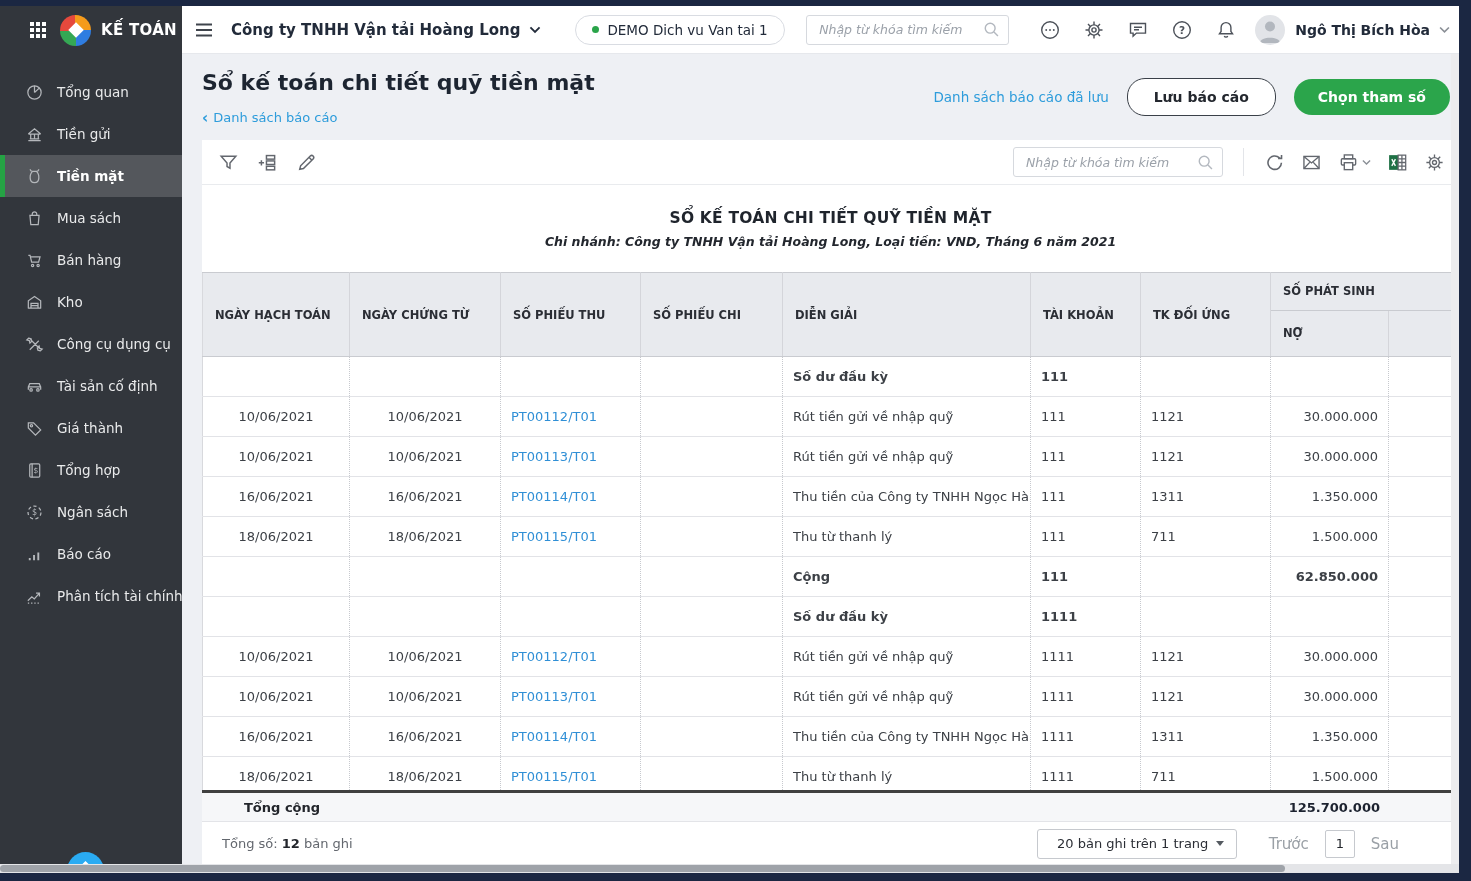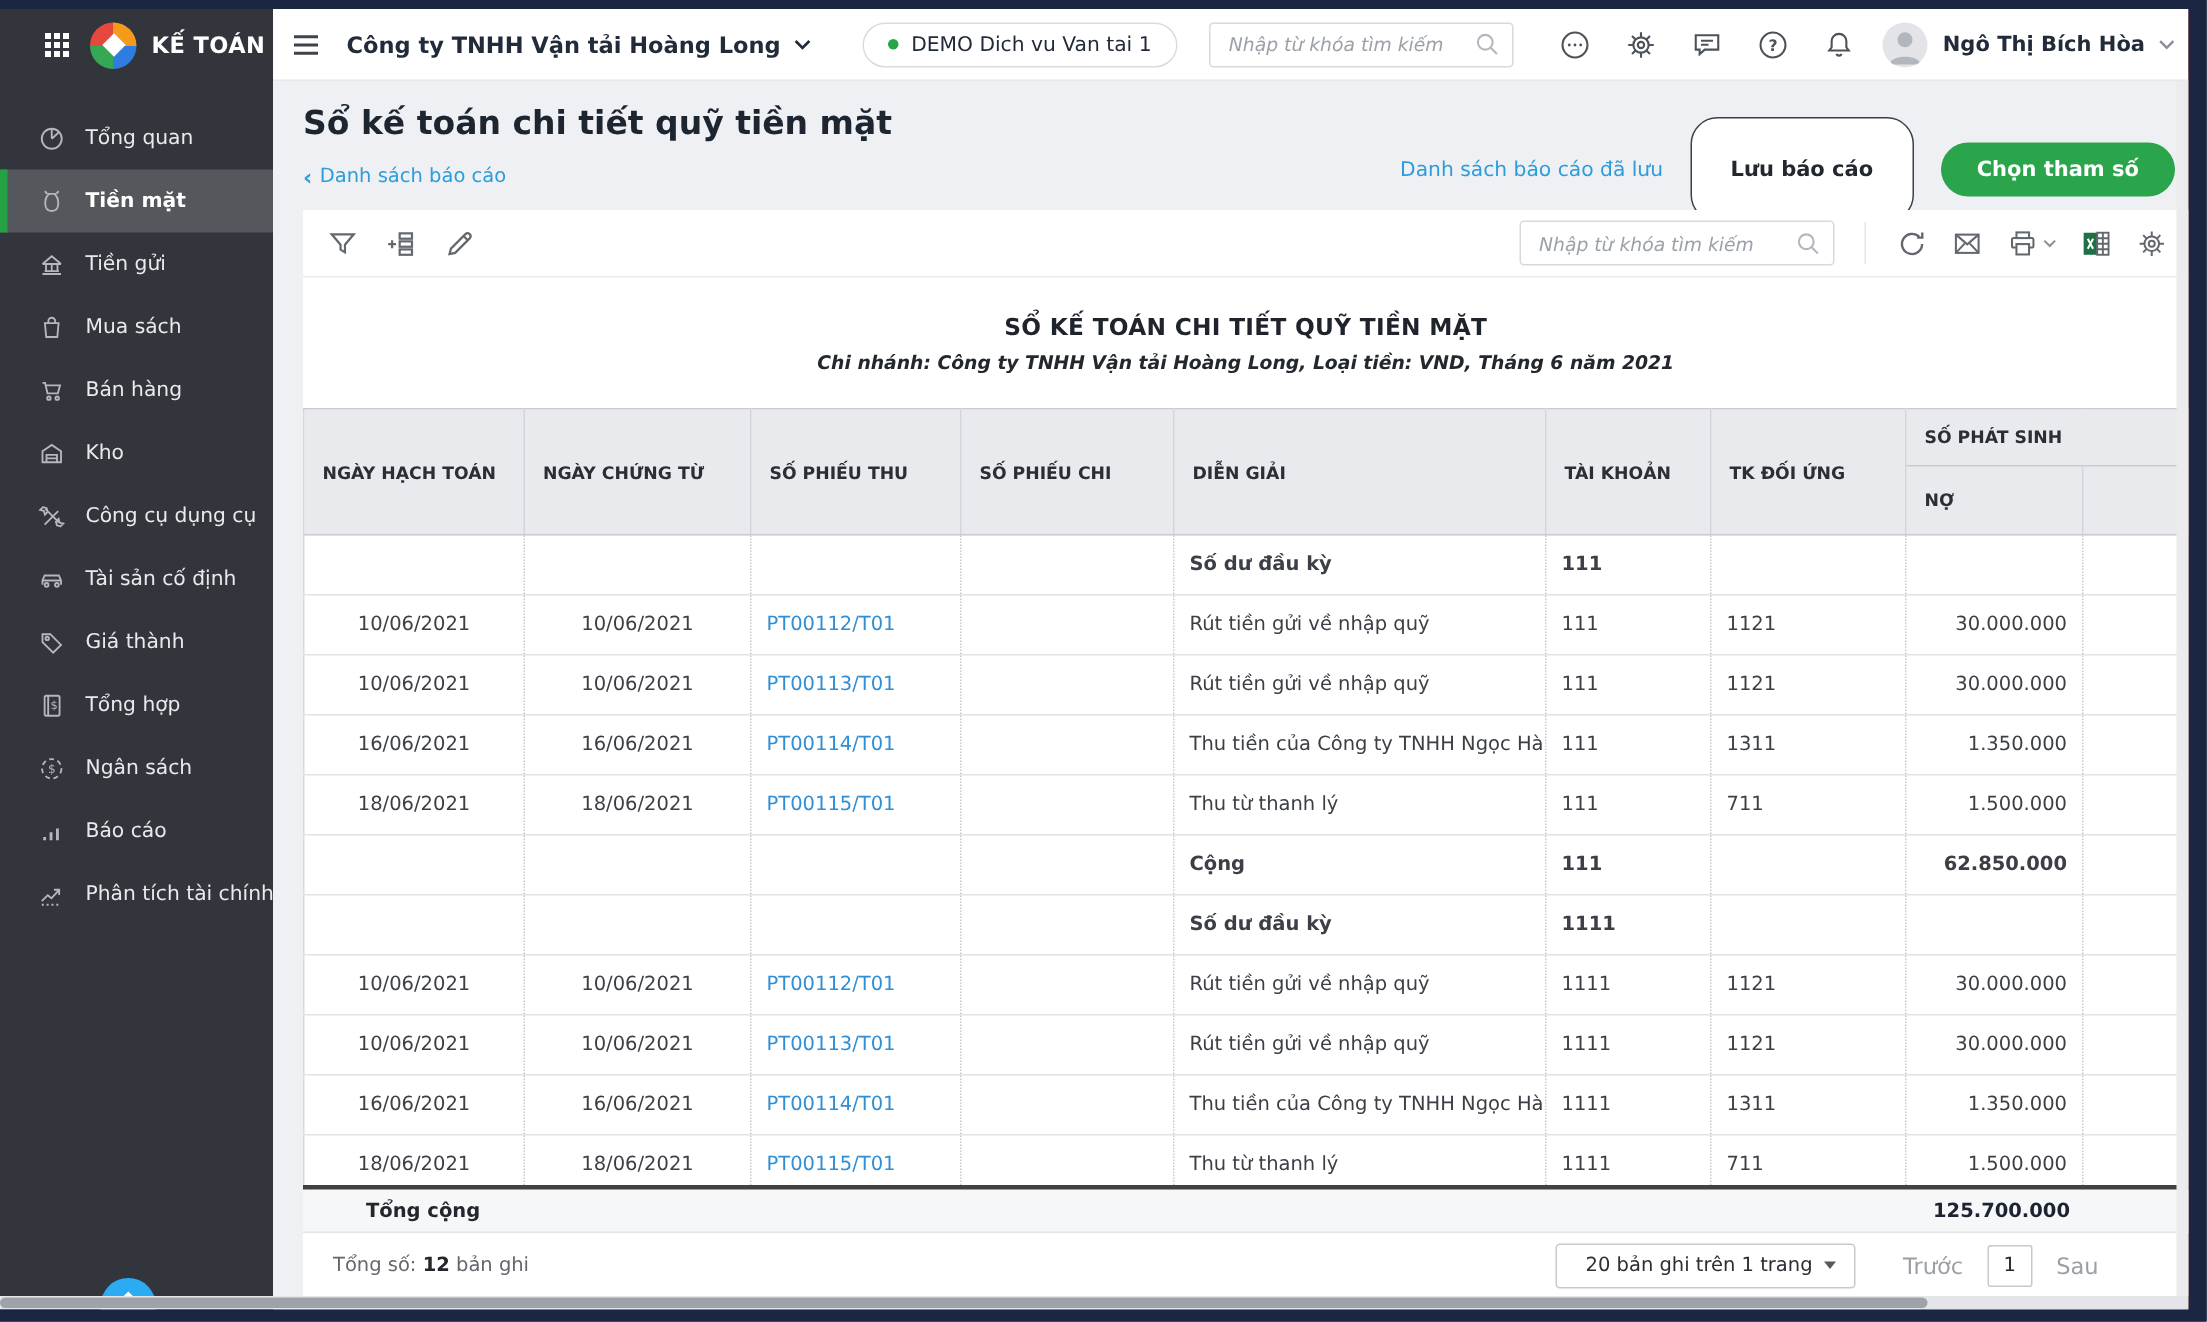--- a/index.html
+++ b/index.html
@@ -1,18 +1,18 @@
 <!DOCTYPE html>
 <html><head>
 <meta charset="utf-8">
 <style>
   html,body{margin:0;padding:0;background:#10192e;}
   .frame{position:relative;width:1471px;height:881px;background:#1b2742;overflow:hidden;
          font-family:"DejaVu Sans","Liberation Sans",sans-serif;}
-  .app{position:absolute;left:0;top:6px;right:12px;bottom:8px;background:#7f1d1d;overflow:hidden;}
+  .app{position:absolute;left:0;top:6px;right:12px;bottom:8px;background:#d946ef;overflow:hidden;}
 
   
   .topbar{position:absolute;left:0;top:0;right:0;height:48px;display:flex;z-index:4;}
   .brand{width:182px;flex:0 0 182px;background:#32363c;display:flex;align-items:center;padding-left:30px;box-sizing:border-box;}
   .apps-grid{width:16px;height:16px;display:grid;grid-template-columns:repeat(3,4.2px);grid-template-rows:repeat(3,4.2px);gap:1.7px;}
   .apps-grid i{background:#fff;display:block;}
   .logo-circle{width:31px;height:31px;border-radius:50%;margin-left:14px;position:relative;
     background:conic-gradient(#f59b1b 0 25%, #2f7de1 25% 50%, #35a854 50% 75%, #e5493d 75% 100%);}
   .logo-circle:after{content:"";position:absolute;left:50%;top:50%;width:11px;height:11px;background:#fff;transform:translate(-50%,-50%) rotate(45deg);}
   .brand-name{color:#fff;font-weight:bold;font-size:15px;margin-left:10px;letter-spacing:.3px;}
@@ -43,21 +43,21 @@
   .scrolltop{position:absolute;left:67px;bottom:-16px;width:37px;height:37px;border-radius:50%;background:#2aabf2;cursor:pointer;}
 
   
   .main{position:absolute;left:182px;top:48px;right:0;bottom:0;background:#eef0f4;}
   .page-head{position:relative;height:86px;}
   .page-title{position:absolute;left:20px;top:16px;font-size:22px;font-weight:bold;color:#1d2531;}
   .back-link{position:absolute;left:20px;top:56px;font-size:13px;color:#2d9cdb;cursor:pointer;display:flex;align-items:center;gap:5px;}
   .back-link b{font-size:15px;font-weight:bold;line-height:10px;}
   .head-actions{position:absolute;right:9px;top:24px;display:flex;align-items:center;gap:18px;}
   .saved-link{font-size:13.5px;color:#2d9cdb;cursor:pointer;}
-  .btn-outline{height:36px;padding:16px 26px;border:1.5px solid #3a4048;border-radius:18px;background:#fff;
+  .btn-outline{height:36px;padding:0 26px;border:1.5px solid #3a4048;border-radius:18px;background:#fff;
       font-size:14px;font-weight:600;color:#23272e;display:flex;align-items:center;cursor:pointer;}
   .btn-green{height:36px;padding:0 24px;border:0;border-radius:18px;background:#2ba54b;
       font-size:14px;font-weight:bold;color:#fff;display:flex;align-items:center;cursor:pointer;}
 
   .panel{position:absolute;left:20px;right:0;top:86px;bottom:9px;background:#fff;}
   .toolbar{height:45px;display:flex;align-items:center;padding:0 14px 0 16px;border-bottom:1px solid #e9ebee;box-sizing:border-box;}
   .toolbar .wicon{width:21px;height:21px;cursor:pointer;}
   .tool-left{display:flex;align-items:center;gap:18px;}
   .tool-right{margin-left:auto;display:flex;align-items:center;gap:16px;}
   .grid-search{width:210px;height:30px;border:1px solid #d6d9de;border-radius:3px;display:flex;align-items:center;padding:0 8px 0 10px;box-sizing:border-box;}
@@ -208,35 +208,35 @@
       <div id="side-items">
           <div class="side-item">
             <span class="sicon">
               <svg viewBox="0 0 20 20" width="19" height="19" fill="none" stroke="#b4b7bb" stroke-width="1.3">
                 <circle cx="10" cy="10" r="7"></circle>
                 <path d="M10 10V3M10 10l5-4.6"></path>
               </svg>
             </span>
             <span class="lbl">Tổng quan</span>
           </div>
+          <div class="side-item">
+            <span class="sicon">
+              <svg viewBox="0 0 20 20" width="19" height="19" fill="none" stroke="#b4b7bb" stroke-width="1.3">
+                <path d="M3.5 16.5h13M5 14.5h10M6 9.5v5M10 9.5v5M14 9.5v5M3.5 9.5h13M3.5 9.5L10 4l6.5 5.5"></path>
+              </svg>
+            </span>
+            <span class="lbl">Tiền gửi</span>
+          </div>
           <div class="side-item active">
             <span class="sicon">
               <svg viewBox="0 0 20 20" width="19" height="19" fill="none" stroke="#b4b7bb" stroke-width="1.3">
                 <path d="M7 4.5h6M6.8 4.5L5.2 2.5M13.2 4.5l1.6-2M8.2 4.5C4.8 7 3.6 16.5 10 16.5s5.2-9.5 1.8-12"></path>
               </svg>
             </span>
             <span class="lbl">Tiền mặt</span>
-          </div>
-          <div class="side-item">
-            <span class="sicon">
-              <svg viewBox="0 0 20 20" width="19" height="19" fill="none" stroke="#b4b7bb" stroke-width="1.3">
-                <path d="M3.5 16.5h13M5 14.5h10M6 9.5v5M10 9.5v5M14 9.5v5M3.5 9.5h13M3.5 9.5L10 4l6.5 5.5"></path>
-              </svg>
-            </span>
-            <span class="lbl">Tiền gửi</span>
           </div>
           <div class="side-item">
             <span class="sicon">
               <svg viewBox="0 0 20 20" width="19" height="19" fill="none" stroke="#b4b7bb" stroke-width="1.3">
                 <path d="M5.2 6.8h9.6l-.9 9.7H6.1zM7.6 6.8V5.4a2.4 2.4 0 014.8 0v1.4"></path>
               </svg>
             </span>
             <span class="lbl">Mua sách</span>
           </div>
           <div class="side-item">

